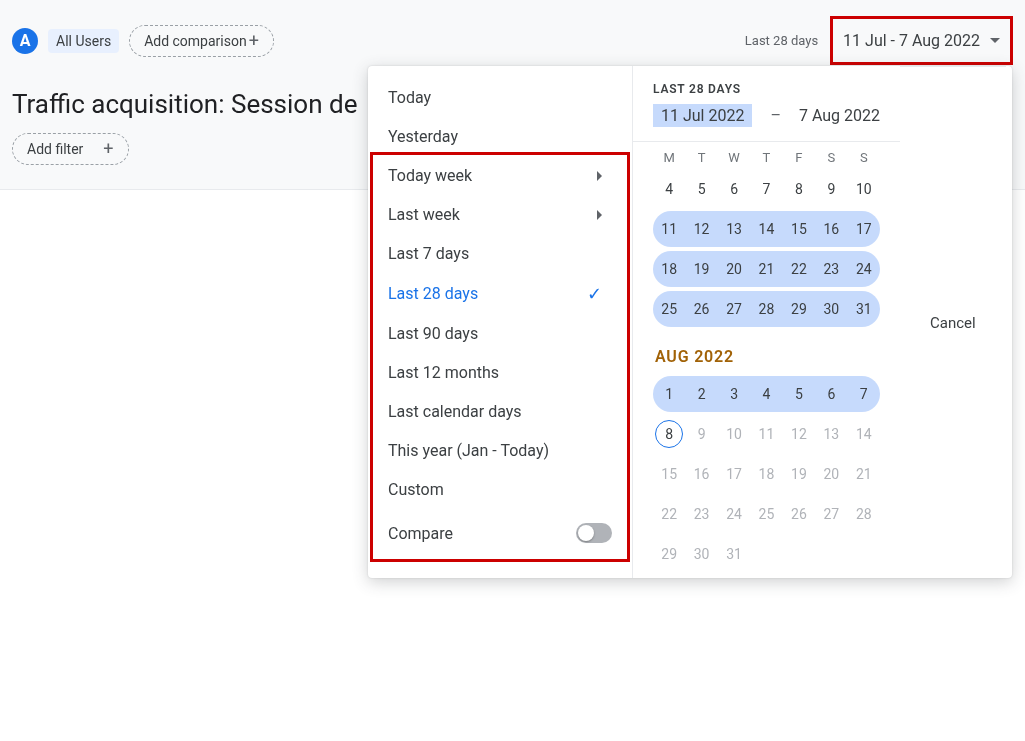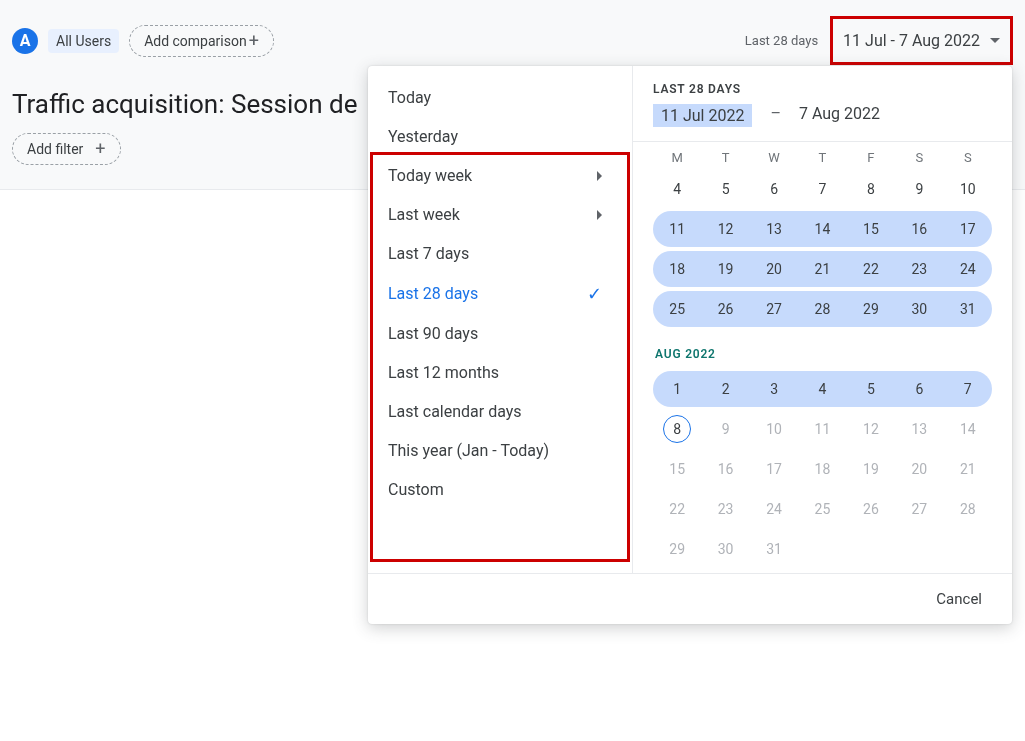--- a/index.html
+++ b/index.html
@@ -77,39 +77,38 @@
   .report-title {
     font-size: 26px;
     color: #202124;
     margin-top: 24px;
     font-weight: 400;
   }
   .add-filter {
     margin-top: 14px;
     display: inline-flex;
     align-items: center;
-    gap: 12px;
+    gap: 20px;
     border: 1px dashed #9aa0a6;
     border-radius: 18px;
     padding: 6px 14px;
     font-size: 14px;
     color: #3c4043;
   }
 
   
   .popover {
     position: absolute;
     top: 66px;
     left: 368px;
     width: 644px;
     background: #fff;
     border-radius: 4px;
     box-shadow: 0 4px 16px rgba(60,64,67,0.24), 0 0 2px rgba(60,64,67,0.2);
     display: flex;
-    flex-direction: column;
   }
   .popover-body {
     display: flex;
   }
   .presets {
     width: 265px;
     padding: 12px 0;
     border-right: 1px solid #e8eaed;
     position: relative;
   }
@@ -170,21 +169,21 @@
   }
   .range-header-label {
     font-size: 12px;
     font-weight: 600;
     letter-spacing: 0.8px;
     color: #3c4043;
     margin-bottom: 8px;
   }
   .range-values {
     display: flex;
-    align-items: flex-start;
+    align-items: center;
     gap: 18px;
     font-size: 16px;
     color: #3c4043;
     margin-bottom: 14px;
   }
   .range-values .start {
     background: #c6dafc;
     padding: 2px 8px;
   }
   .range-values .sep {
@@ -221,24 +220,24 @@
   .day.range-start { border-top-left-radius: 18px; border-bottom-left-radius: 18px; }
   .day.range-end { border-top-right-radius: 18px; border-bottom-right-radius: 18px; }
   .day.today .circle {
     border: 1px solid #1a73e8;
     border-radius: 50%;
     width: 28px; height: 28px;
     display:flex;align-items:center;justify-content:center;
   }
   .day.disabled { color: #b0b3b8; }
   .month-label {
-    font-size: 12px;
+    font-size: 16px;
     letter-spacing: 0.8px;
     font-weight: 600;
-    color: #0f766e;
+    color: #a16207;
     margin: 18px 0 8px 2px;
   }
 
   .popover-footer {
     border-top: 1px solid #e8eaed;
     display: flex;
     justify-content: flex-end;
     gap: 20px;
     padding: 8px 16px;
     align-items: center;
@@ -299,20 +298,24 @@
       <div class="preset-item">Last 7 days</div>
       <div class="preset-item selected">
         <span>Last 28 days</span>
         <span class="check">✓</span>
       </div>
       <div class="preset-item">Last 90 days</div>
       <div class="preset-item">Last 12 months</div>
       <div class="preset-item">Last calendar days</div>
       <div class="preset-item">This year (Jan - Today)</div>
       <div class="preset-item">Custom</div>
+      <div class="compare-row">
+        <span>Compare</span>
+        <div class="toggle"></div>
+      </div>
       <div class="presets-highlight"></div>
     </div>
 
     <div class="calendar-area">
       <div class="range-header-label">LAST 28 DAYS</div>
       <div class="range-values">
         <span class="start">11 Jul 2022</span>
         <span class="sep">–</span>
         <span class="end">7 Aug 2022</span>
       </div>

